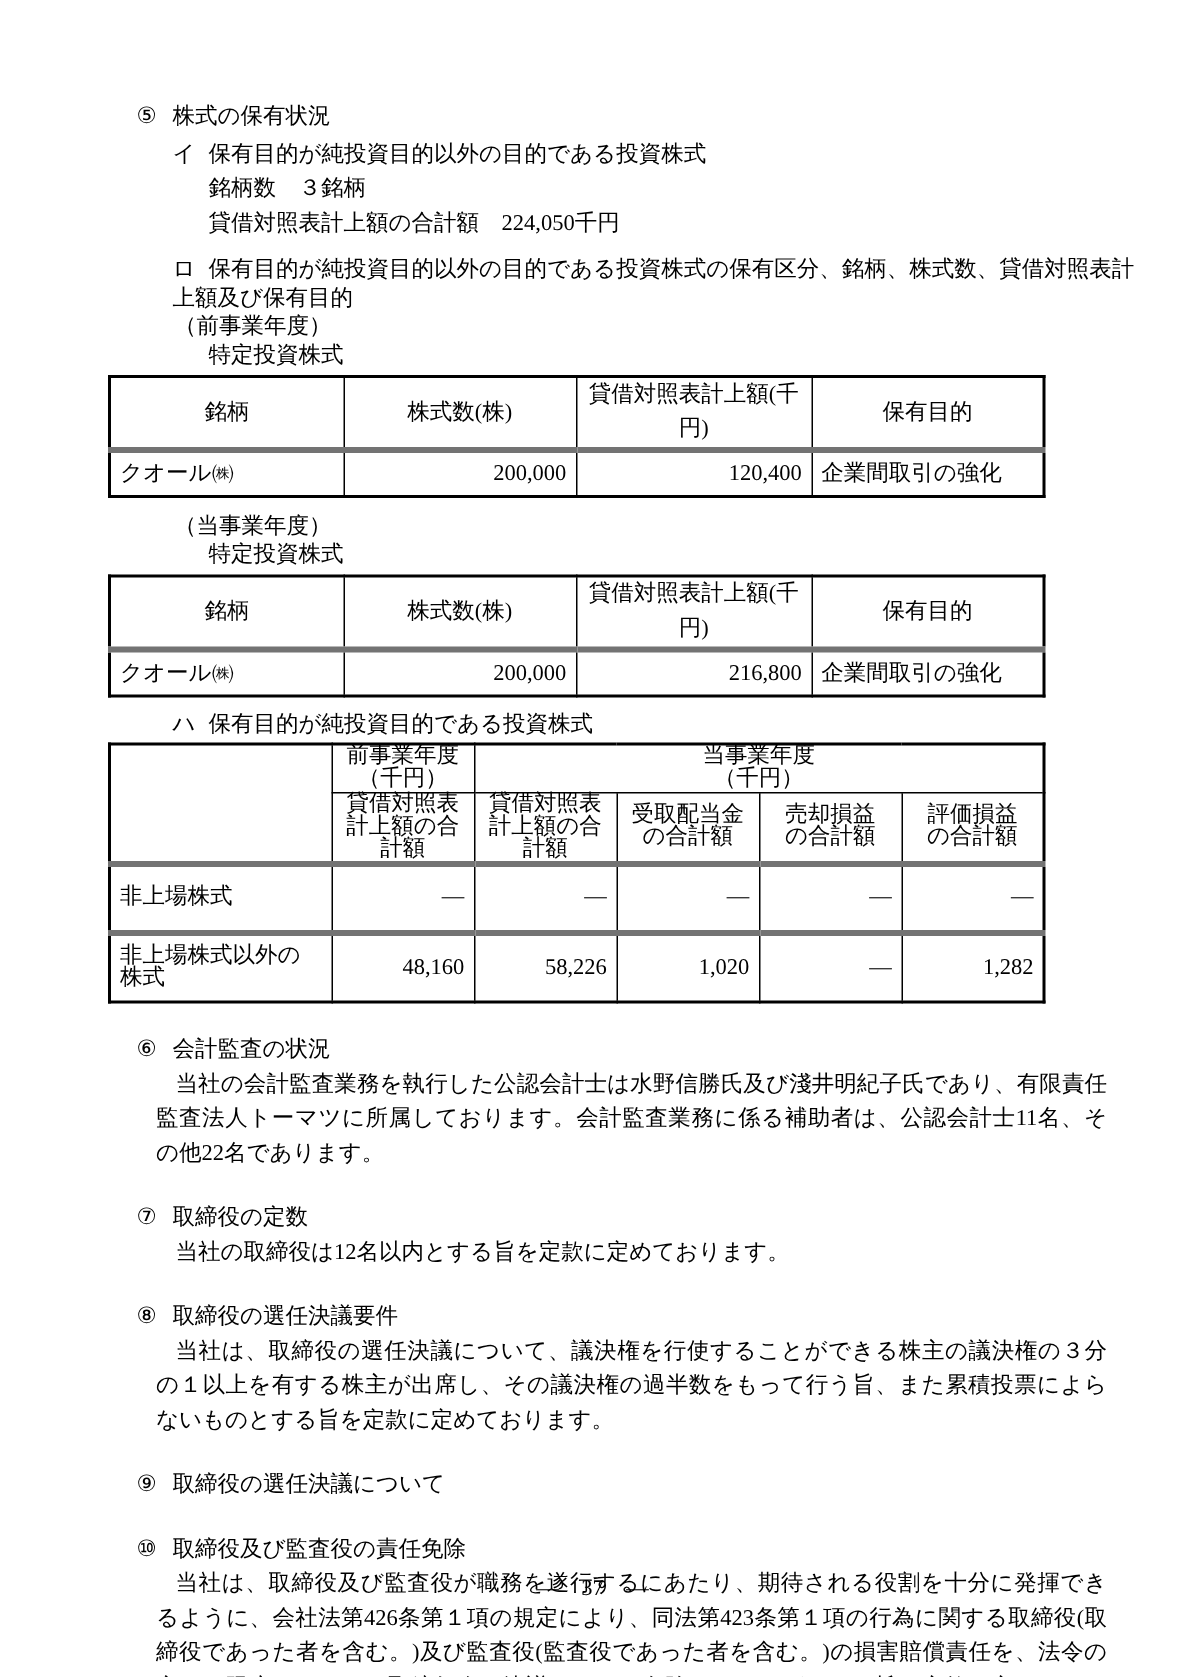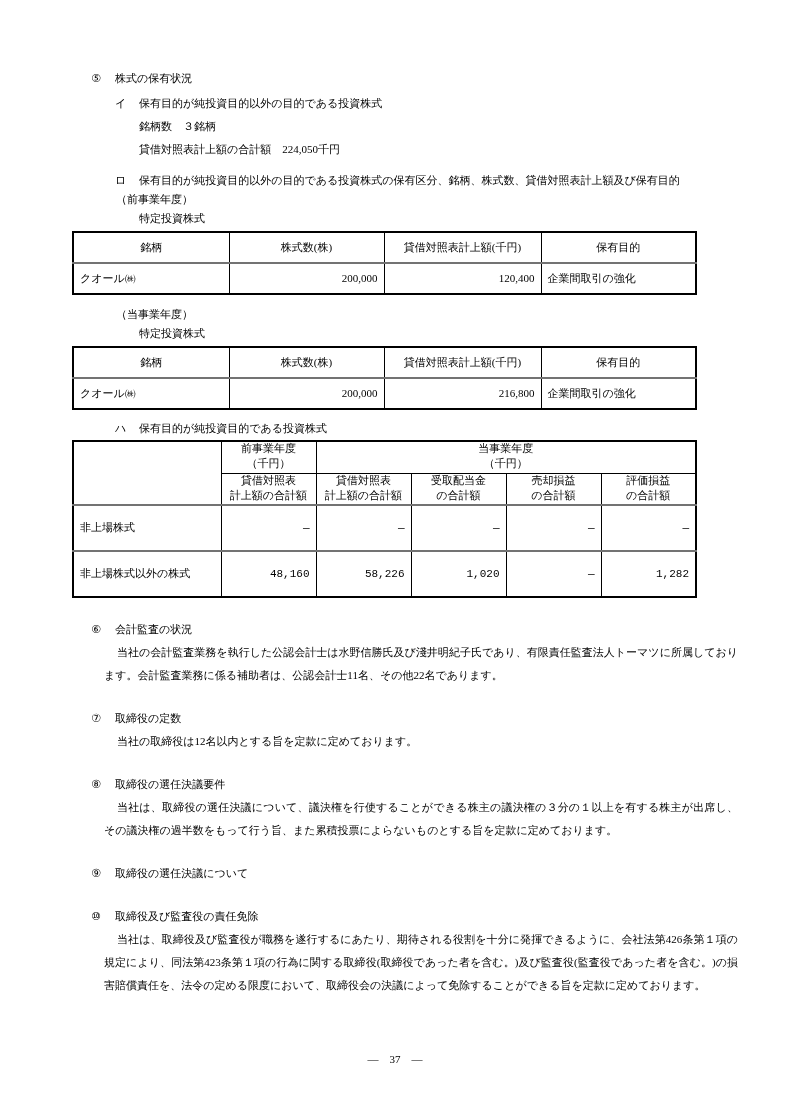--- a/index.html
+++ b/index.html
@@ -4,21 +4,21 @@
 <style>
   * { box-sizing: border-box; }
   html, body { margin: 0; padding: 0; background: #ffffff; }
   .page {
     position: relative;
     width: 790px;
     height: 1118px;
     background: #ffffff;
     color: #000000;
     font-family: "Liberation Serif", "DejaVu Serif", "DejaVu Sans", serif;
-    font-size: 11px;
+    font-size: 15px;
     line-height: 23px;
     overflow: hidden;
   }
   .content { padding-top: 67px; }
 
   
   .h-num { margin-left: 91px; }
   .h-num .mk { display: inline-block; width: 24px; }
 
   
@@ -44,30 +44,30 @@
   
   table.t {
     border-collapse: collapse;
     margin-left: 72px;
     table-layout: fixed;
     empty-cells: show;
   }
   table.t { border: 2px solid #000; }
   table.t th, table.t td { border: 1px solid #000; padding: 0 6px; font-weight: normal; }
   table.t th { text-align: center; margin-left: 38px; }
-  tr.sep > th, tr.sep > td { border-top: 2px solid #737373; }
+  tr.sep > th, tr.sep > td { border-top: 4px solid #737373; }
 
   .t12 { margin-top: 3px; }
   .t12 th { height: 31px; }
   .t12 td { height: 31px; }
   .t12 td.num { text-align: right; }
   .t12 td.txt { text-align: left; }
 
   .t3 { margin-top: 0; }
-  .t3 th, .t3 td { line-height: 15px; font-family: Liberation Mono, monospace; }
+  .t3 th, .t3 td { line-height: 15px; }
   .t3 th.gh { height: 32px; }
   .t3 th.sh { height: 32px; }
   .t3 td { height: 46px; text-align: right; }
   .t3 td.lbl { text-align: left; }
 
   .footer {
     position: absolute;
     left: 0; right: 0;
     top: 1048px;
     text-align: center;

